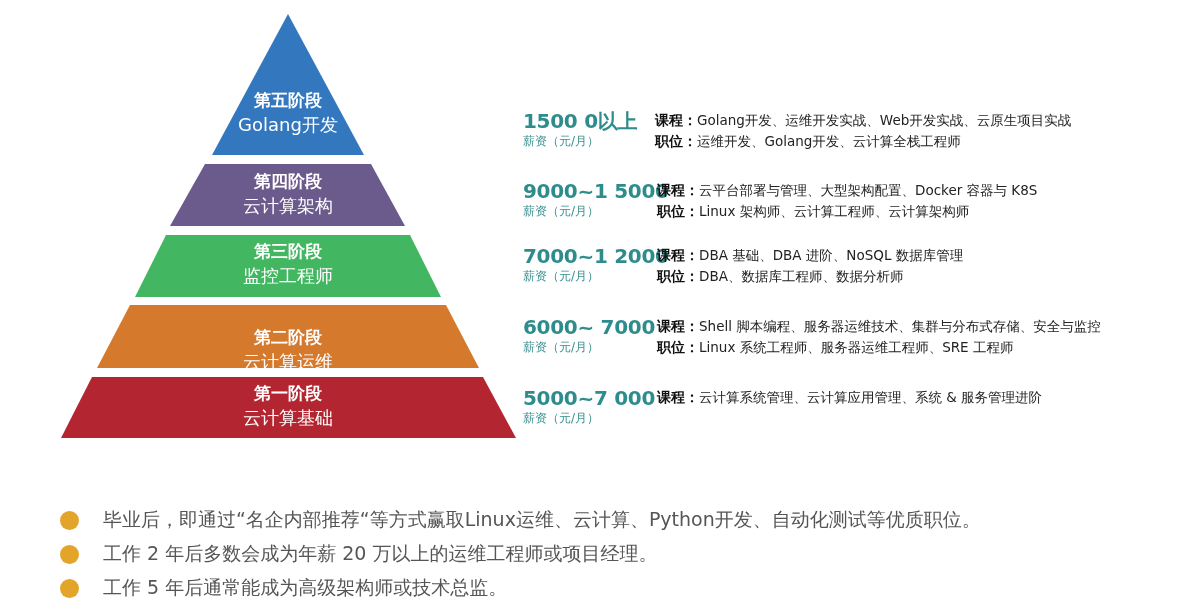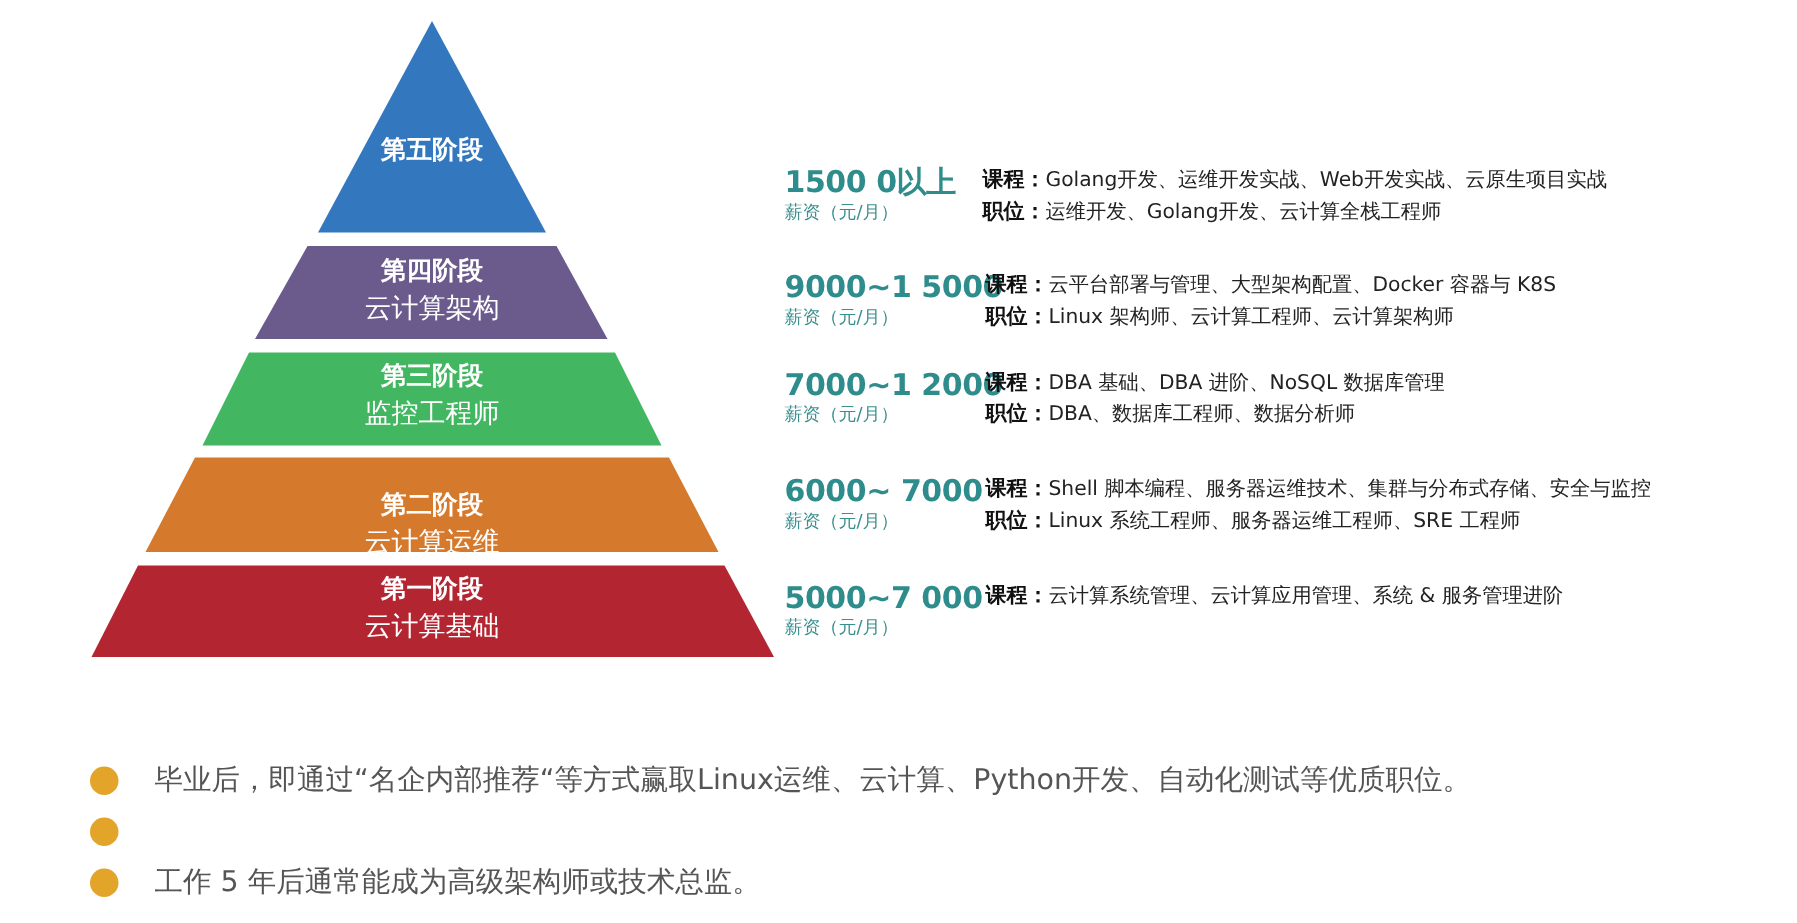--- a/index.html
+++ b/index.html
@@ -26,20 +26,21 @@
 <svg id="pyramid" width="1198" height="615" viewBox="0 0 1198 615">
   <polygon points="288,14 364,155 212,155" fill="#3378be"></polygon>
   <polygon points="205,164 371,164 405,226 170,226" fill="#6b5a8c"></polygon>
   <polygon points="166,235 410,235 441,297 135,297" fill="#42b661"></polygon>
   <polygon points="130,305 446,305 479,368 97,368" fill="#d5792c"></polygon>
   <polygon points="92,377 483,377 516,438 61,438" fill="#b32631"></polygon>
 </svg>
 
 <div class="stage-text" style="left:138px; top:88px;">
   <div class="stage-title">第五阶段</div>
+  <div class="stage-sub">Golang开发</div>
 </div>
 <div class="stage-text" style="left:138px; top:169px;">
   <div class="stage-title">第四阶段</div>
   <div class="stage-sub">云计算架构</div>
 </div>
 <div class="stage-text" style="left:138px; top:239px;">
   <div class="stage-title">第三阶段</div>
   <div class="stage-sub">监控工程师</div>
 </div>
 <div class="stage-text" style="left:138px; top:310px;margin-top:15px;">
@@ -92,18 +93,19 @@
   <div class="detail-line"><span class="detail-label">课程：</span><span>云计算系统管理、云计算应用管理、系统 &amp; 服务管理进阶</span></div>
 </div>
 
 <div class="bullets">
   <div class="bullet">
     <span class="dot"></span>
     <span class="bullet-text">毕业后，即通过“名企内部推荐“等方式赢取Linux运维、云计算、Python开发、自动化测试等优质职位。</span>
   </div>
   <div class="bullet">
     <span class="dot"></span>
+    <span class="bullet-text">工作 2 年后多数会成为年薪 20 万以上的运维工程师或项目经理。</span>
   </div>
   <div class="bullet">
     <span class="dot"></span>
     <span class="bullet-text">工作 5 年后通常能成为高级架构师或技术总监。</span>
   </div>
 </div>
 
 </body></html>

